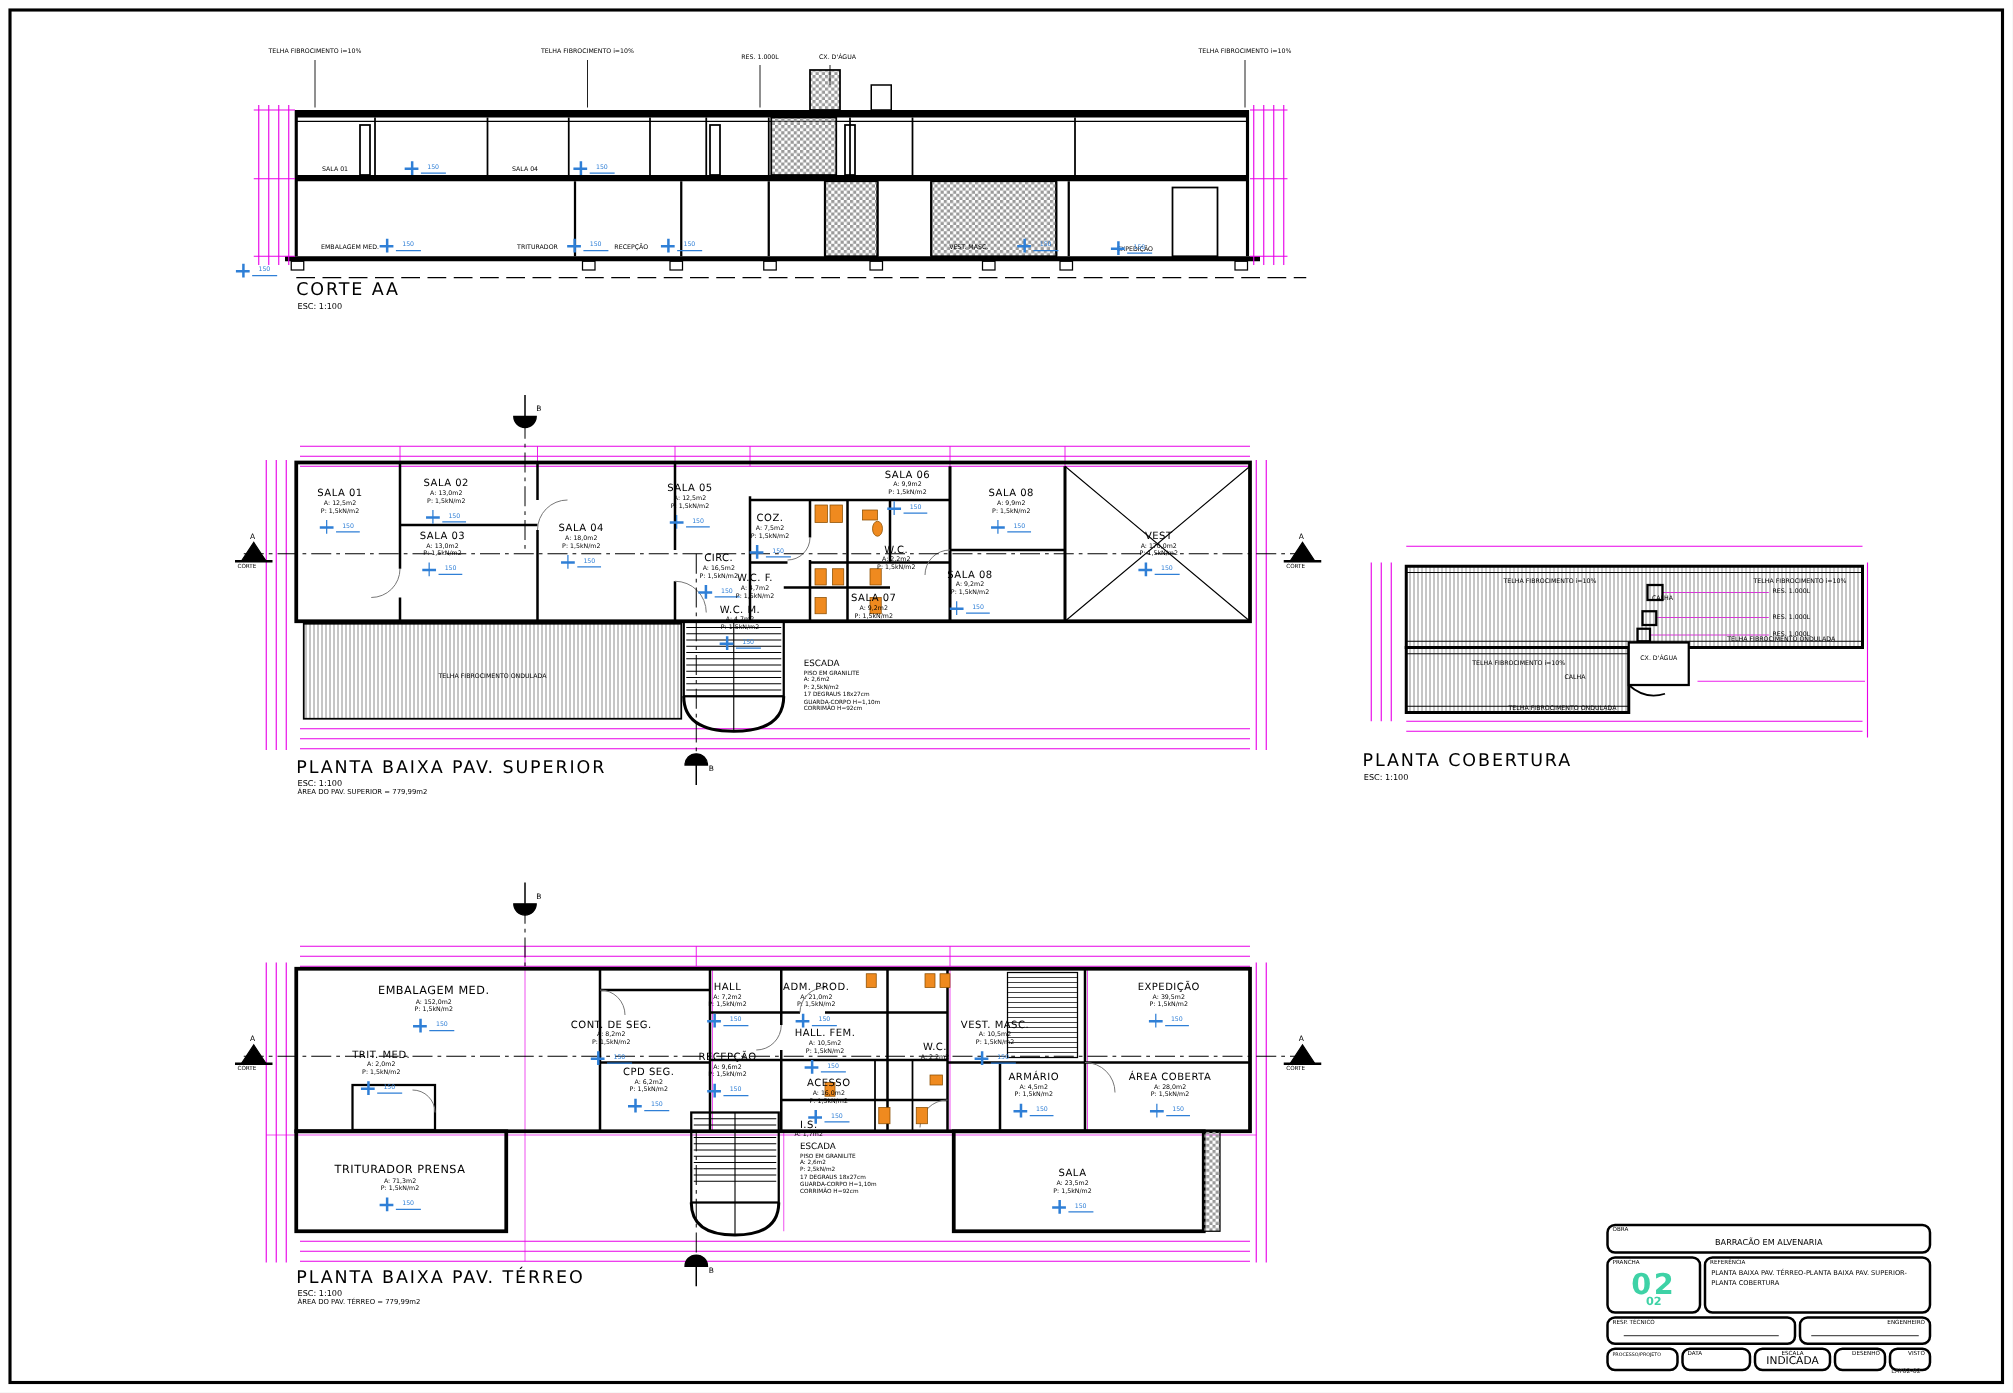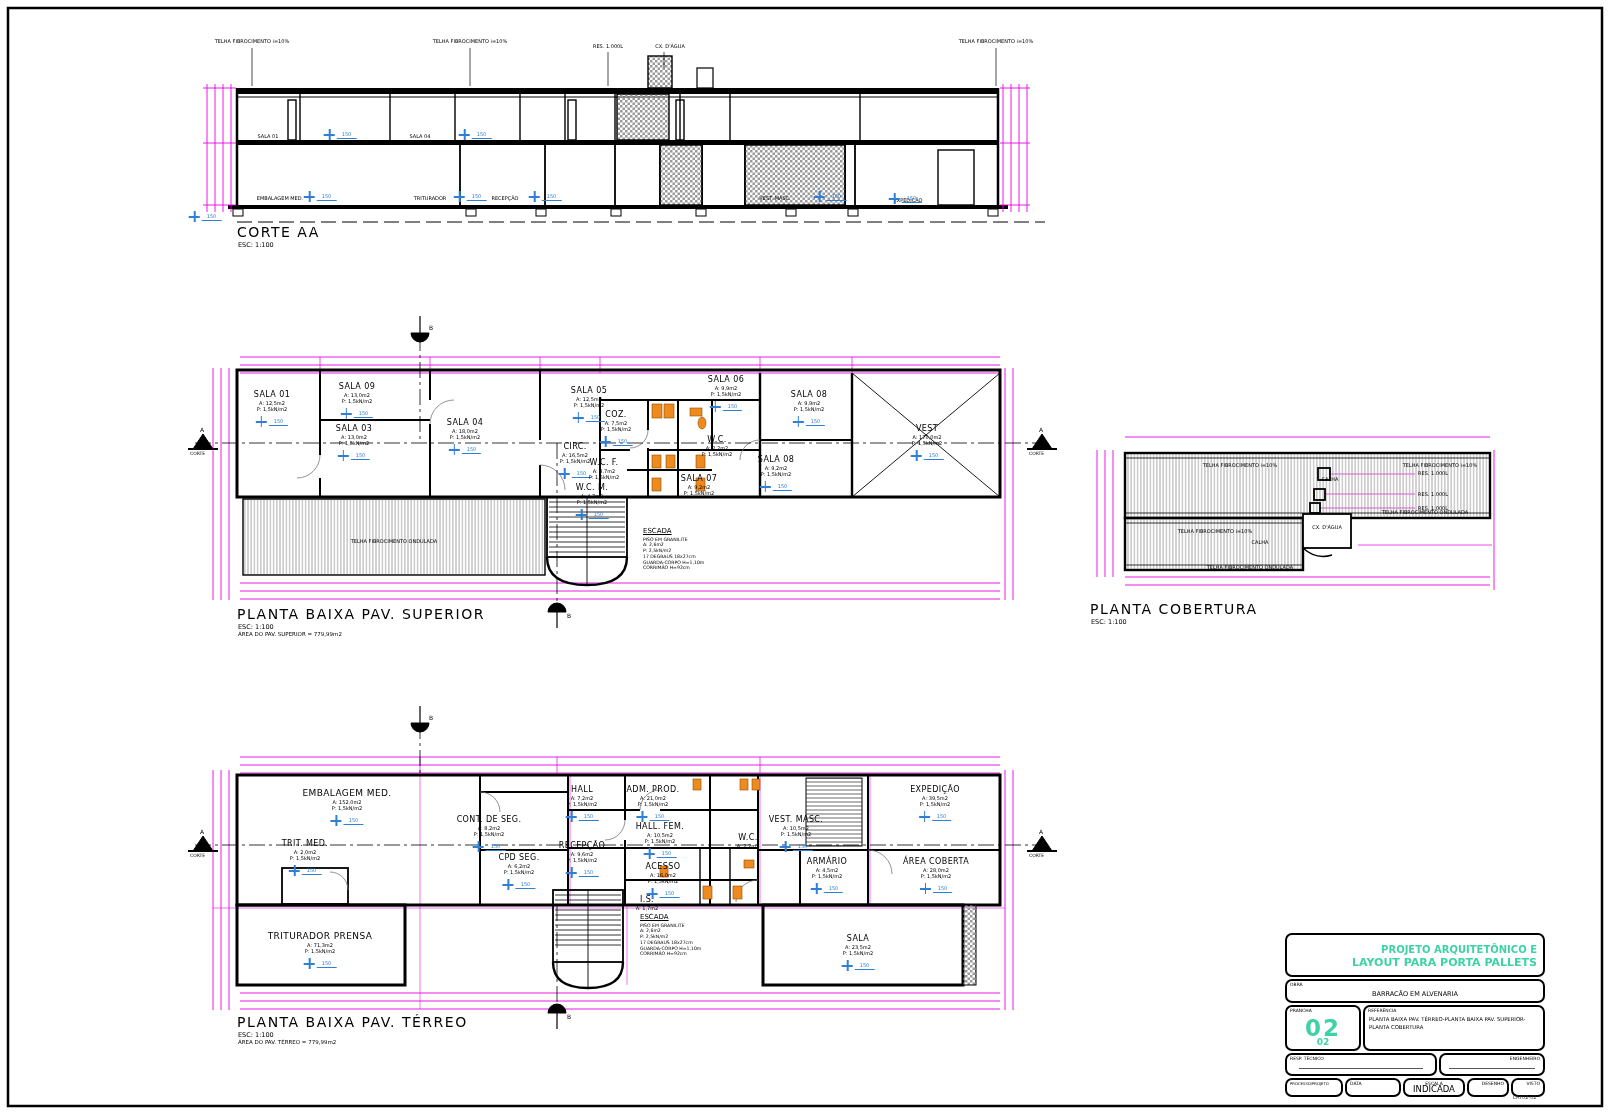--- a/index.html
+++ b/index.html
@@ -17,21 +17,21 @@
   .cross::after{content:"";position:absolute;left:5px;top:0;width:1.6px;height:11px;background:#2f7fd6}
   .lvl em{font-style:normal;border-bottom:1px solid #2f7fd6;padding:0 5px 1px}
   .note{position:absolute;font-size:5px;white-space:nowrap;transform:translateX(-50%);z-index:5}
   .note.l{transform:none;text-align:left}
   .mk{position:absolute;font-size:6px;z-index:5}
   .mk.small{font-size:4.5px}
   .vtitle{position:absolute;font-size:14px;letter-spacing:1.5px;z-index:5}
   .vscale{position:absolute;font-size:6.5px;z-index:5}
   .varea{position:absolute;font-size:5.5px;z-index:5}
   .escnotes{position:absolute;font-size:4.6px;line-height:1.25;text-align:left;z-index:5;white-space:nowrap}
-  .escnotes .hd{font-size:7px;text-decoration:underline;display:block;margin-bottom:1px}
+  .escnotes .hd{font-size:7px;display:block;margin-bottom:1px}
   
   #tblock{position:absolute;left:1285px;top:933px;width:260px;height:157px;z-index:6}
   .cell{position:absolute;border:2px solid #000;border-radius:7px;background:#fff;box-sizing:border-box}
   .cell .tag{position:absolute;left:3px;top:1px;font-size:4.5px}
   .cell .tag.r{left:auto;right:3px}
   .teal{color:#3ed2a6;font-weight:bold}
   .sig{position:absolute;left:8%;right:8%;bottom:5px;border-bottom:1px solid #555}
   .fnote{position:absolute;font-size:5px;color:#333;z-index:6}
 </style>
 </head>
@@ -306,33 +306,33 @@
     </span>
 
 <span class="vtitle" style="left:237px;top:606px">PLANTA BAIXA PAV. SUPERIOR</span>
 <span class="vscale" style="left:238px;top:623px">ESC: 1:100</span>
 <span class="varea" style="left:238px;top:631px">ÁREA DO PAV. SUPERIOR = 779,99m2</span>
 
 <div class="room" style="left:272px;top:390px"><span class="nm">SALA 01</span><span class="sub">A: 12,5m2</span><span class="sub">P: 1,5kN/m2</span><span class="lvl">
         <i class="cross"></i>
         <em>150</em>
       </span></div>
-<div class="room" style="left:357px;top:382px"><span class="nm">SALA 09</span><span class="sub">A: 13,0m2</span><span class="sub">P: 1,5kN/m2</span><span class="lvl">
+<div class="room" style="left:357px;top:382px"><span class="nm">SALA 02</span><span class="sub">A: 13,0m2</span><span class="sub">P: 1,5kN/m2</span><span class="lvl">
         <i class="cross"></i>
         <em>150</em>
       </span></div>
 <div class="room" style="left:354px;top:424px"><span class="nm">SALA 03</span><span class="sub">A: 13,0m2</span><span class="sub">P: 1,5kN/m2</span><span class="lvl">
         <i class="cross"></i>
         <em>150</em>
       </span></div>
 <div class="room" style="left:465px;top:418px"><span class="nm">SALA 04</span><span class="sub">A: 18,0m2</span><span class="sub">P: 1,5kN/m2</span><span class="lvl">
         <i class="cross"></i>
         <em>150</em>
       </span></div>
-<div class="room" style="left:589px;top:386px"><span class="nm">SALA 05</span><span class="sub">A: 12,5m2</span><span class="sub">P: 1,5kN/m2</span><span class="lvl">
+<div class="room" style="left:552px;top:386px"><span class="nm">SALA 05</span><span class="sub">A: 12,5m2</span><span class="sub">P: 1,5kN/m2</span><span class="lvl">
         <i class="cross"></i>
         <em>150</em>
       </span></div>
 <div class="room" style="left:616px;top:410px"><span class="nm">COZ.</span><span class="sub">A: 7,5m2</span><span class="sub">P: 1,5kN/m2</span><span class="lvl">
         <i class="cross"></i>
         <em>150</em>
       </span></div>
 <div class="room" style="left:575px;top:442px"><span class="nm">CIRC.</span><span class="sub">A: 16,5m2</span><span class="sub">P: 1,5kN/m2</span><span class="lvl">
         <i class="cross"></i>
         <em>150</em>
@@ -479,26 +479,20 @@
   <span>GUARDA-CORPO H=1,10m</span><br><span>CORRIMÃO H=92cm</span>
 </div>
 <span class="mk" style="left:429px;top:714px">B</span>
 <span class="mk" style="left:567px;top:1013px">B</span>
 <span class="mk" style="left:200px;top:828px">A</span>
 <span class="mk small" style="left:190px;top:853px">CORTE</span>
 <span class="mk" style="left:1039px;top:828px">A</span>
 <span class="mk small" style="left:1029px;top:853px">CORTE</span>
 
 <div id="tblock">
-  <div class="cell" style="left:0;top:0;width:260px;height:44px">
-    <div style="position:absolute;right:6px;top:8px;text-align:right;font-size:10px;line-height:1.3" class="teal">
-      <span>PROJETO ARQUITETÔNICO E</span><br>
-      <span style="font-size:11px">LAYOUT PARA PORTA PALLETS</span>
-    </div>
-  </div>
   <div class="cell" style="left:0;top:46px;width:260px;height:24px">
     <span class="tag">OBRA</span>
     <div style="position:absolute;left:0;right:0;top:9px;text-align:center;font-size:6.5px">BARRACÃO EM ALVENARIA</div>
   </div>
   <div class="cell" style="left:0;top:72px;width:76px;height:46px">
     <span class="tag">PRANCHA</span>
     <div class="teal" style="position:absolute;left:0;right:0;top:8px;text-align:center;font-size:23px;letter-spacing:2px">02</div>
     <div class="teal" style="position:absolute;left:0;right:0;bottom:2px;text-align:center;font-size:9px">02</div>
   </div>
   <div class="cell" style="left:78px;top:72px;width:182px;height:46px">

